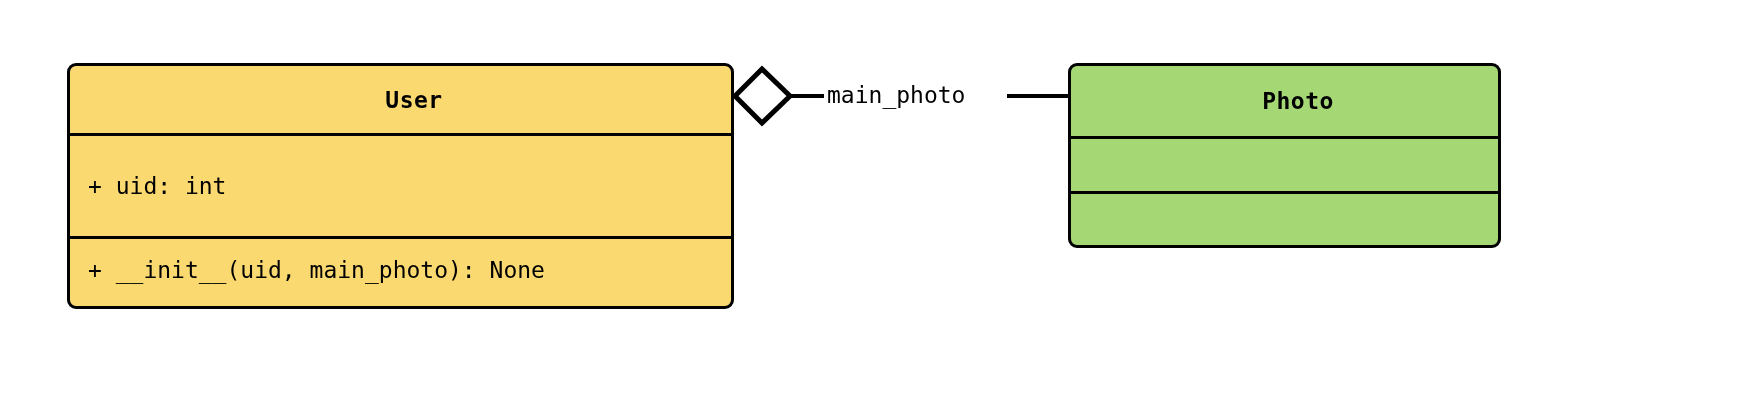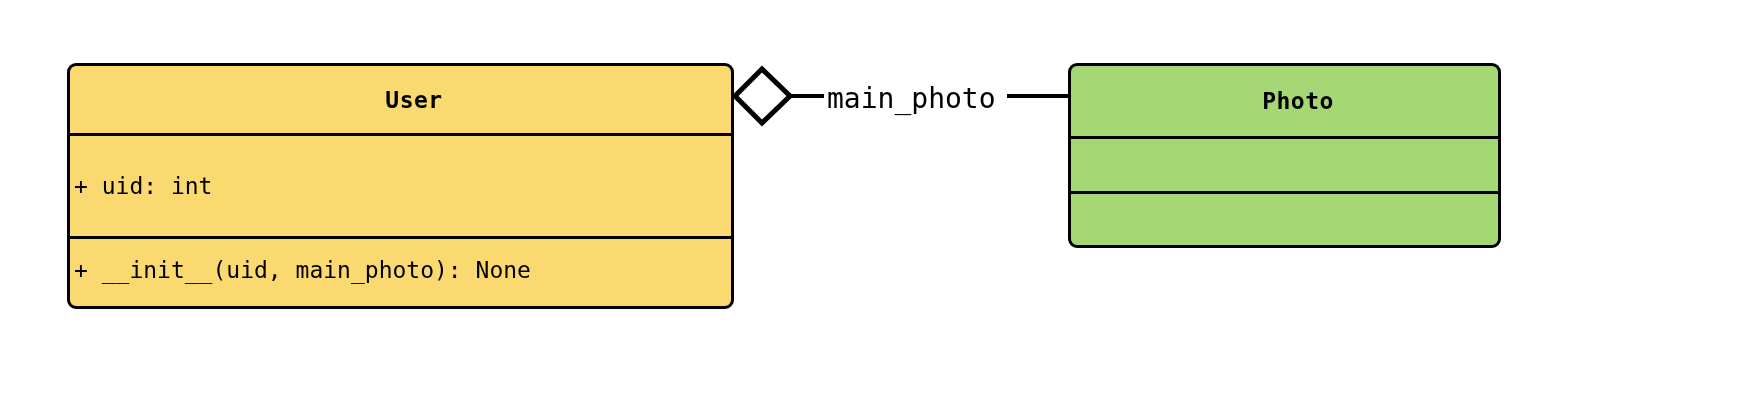--- a/index.html
+++ b/index.html
@@ -45,21 +45,21 @@
     text-align: center;
     font-weight: bold;
     font-size: 23px;
     letter-spacing: 0.5px;
     color: #000000;
     margin-left: 27px;
   }
   .uml-line {
     font-size: 23px;
     color: #000000;
-    padding-left: 4px;
+    padding-left: 18px;
     white-space: pre;
     line-height: 1.32;
   }
   .uml-line b {
     font-weight: bold;
   }
 
   
   #class-user {
     left: 67px;
@@ -90,21 +90,21 @@
     left: 700px;
     top: 40px;
     width: 420px;
     height: 115px;
     pointer-events: none;
   }
   #assoc-label {
     position: absolute;
     left: 824px;
     top: 82px;
-    font-size: 28px;
+    font-size: 23px;
     color: #000000;
     white-space: pre;
     background: #ffffff;
     padding: 0 3px;
   }
 </style>
 </head>
 <body>
 
 <div id="canvas">

